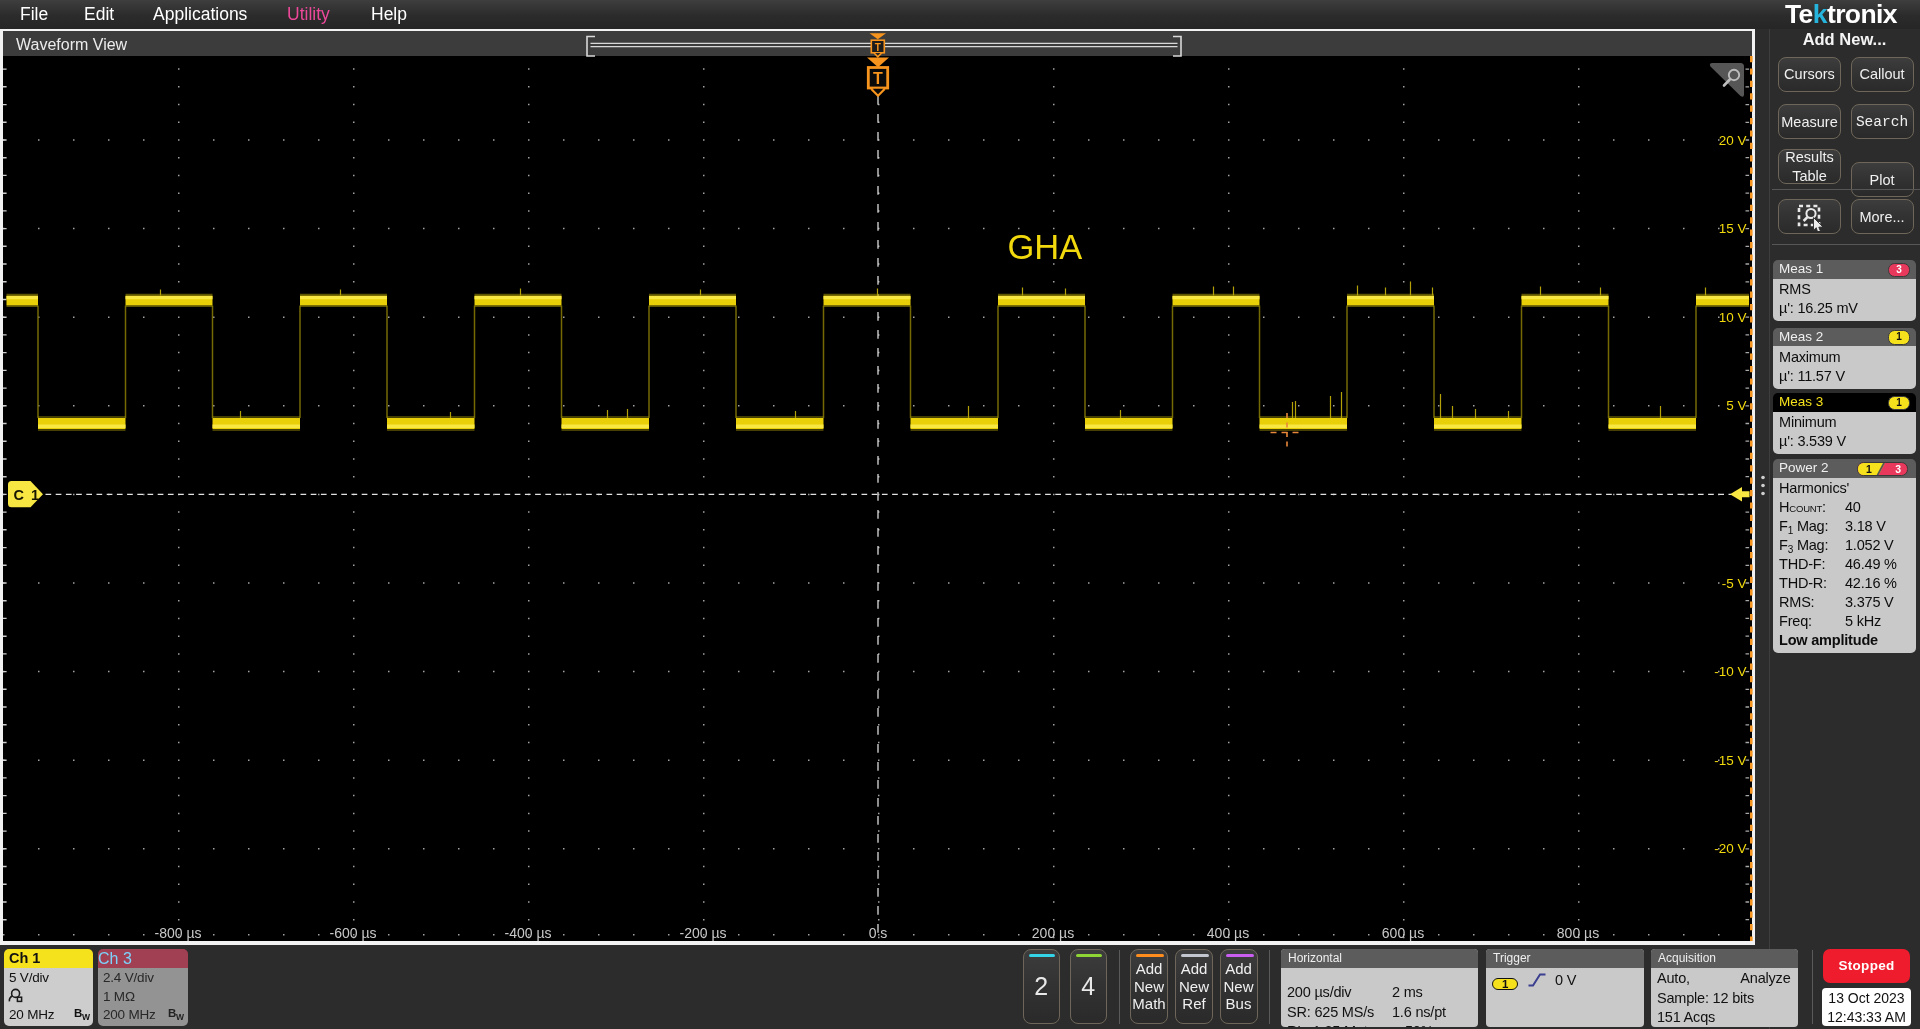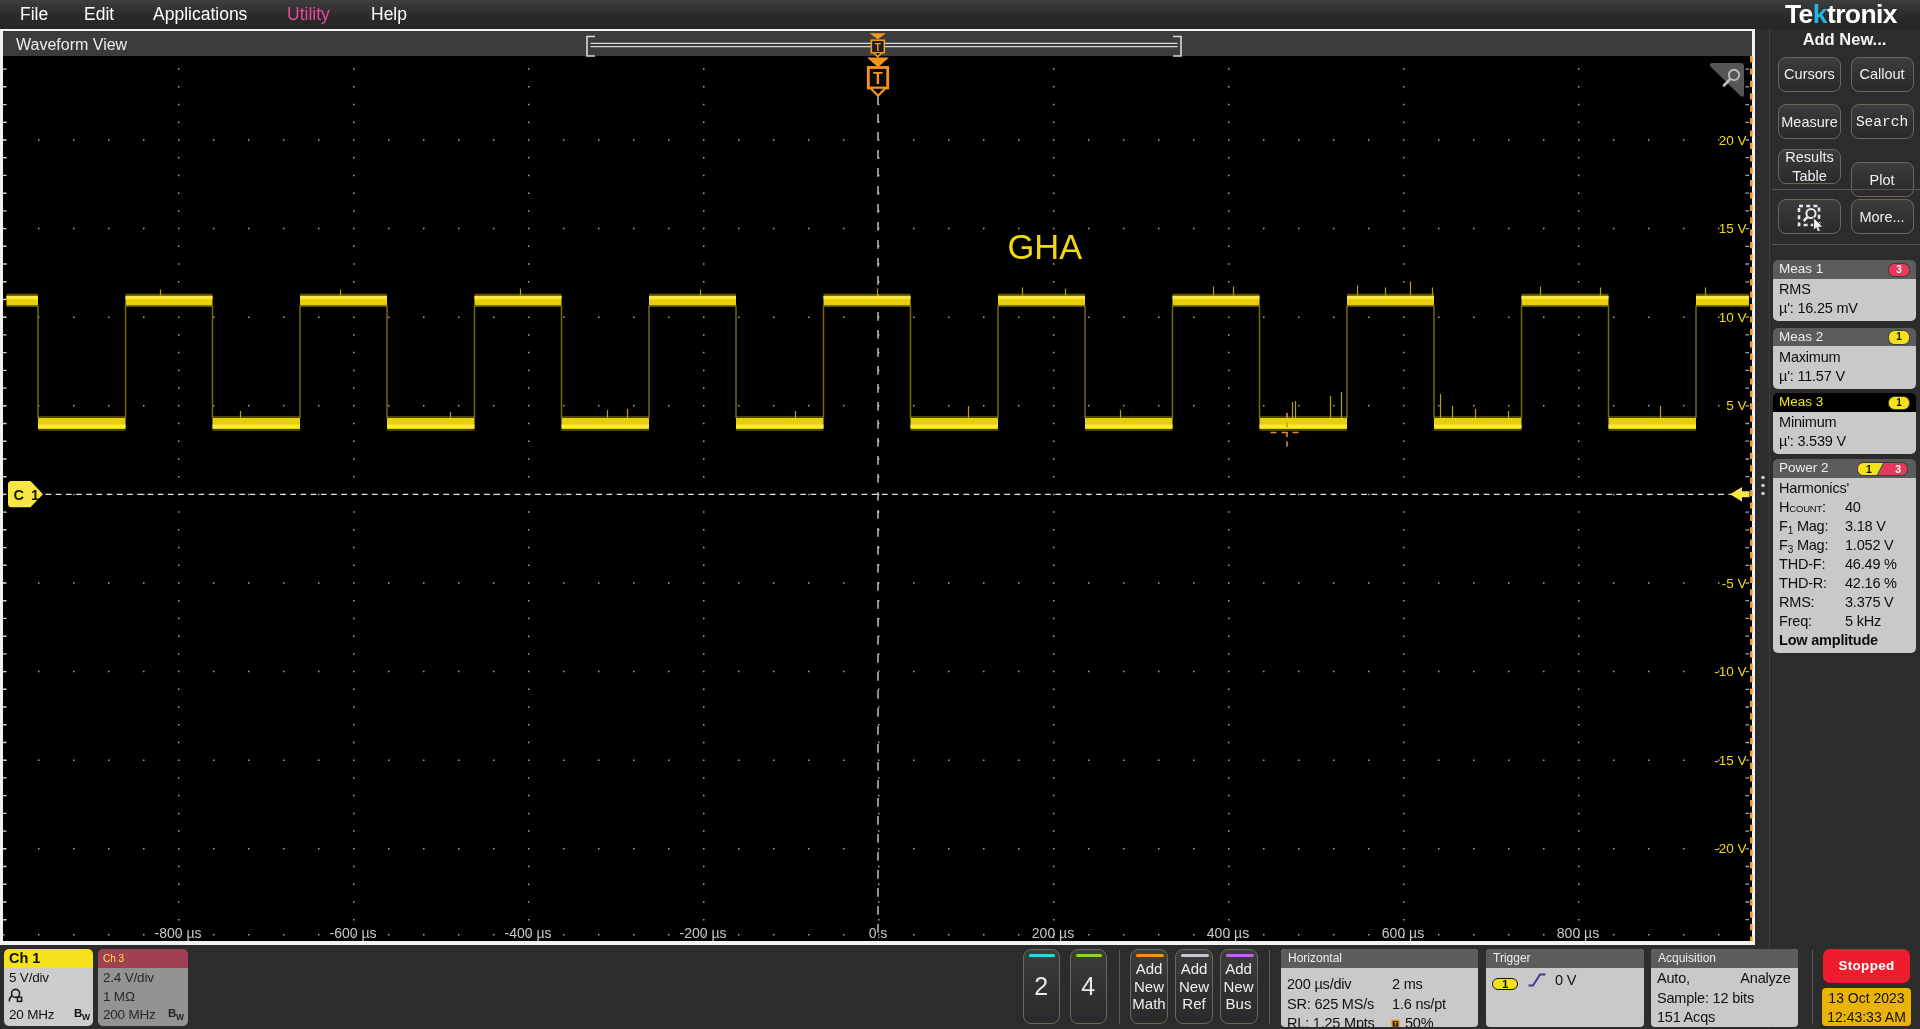--- a/index.html
+++ b/index.html
@@ -143,38 +143,38 @@
       <svg width="16" height="15" viewBox="0 0 16 15" style="position:absolute;left:3.5px;top:20px">
         <circle cx="7.6" cy="5.4" r="4" stroke="#1a1a1a" stroke-width="1.6" fill="none"></circle>
         <path d="M4.4 7.8 q-3.4 1.8 -3 5.6" stroke="#1a1a1a" stroke-width="1.6" fill="none"></path>
         <rect x="9.4" y="9.2" width="4.2" height="4.2" fill="none" stroke="#1a1a1a" stroke-width="1.5"></rect>
       </svg>
       <div style="position:absolute;left:5px;top:39.5px">20 MHz</div>
       <div style="position:absolute;left:70px;top:39.5px;font-weight:bold;font-size:11.5px">B<span style="font-size:8.5px;vertical-align:-2.5px">W</span></div>
     </div>
   </div>
 <div class="abs" style="left:98px;top:948.5px;width:89.5px;height:77px;border-radius:5px;overflow:hidden">
-    <div style="height:19px;background:#a14053;color:#fde047;font-size:10px;line-height:19px;padding-left:5px">Ch 3</div>
+    <div style="height:19px;background:#a14053;color:#7dd3fc;font-size:16px;line-height:19px;">Ch 3</div>
     <div style="height:58px;background:#939393;color:#282828;font-size:13.5px;letter-spacing:-0.2px;padding:1.5px 0 0 5px;position:relative">
       <div style="position:absolute;left:5px;top:2.5px">2.4 V/div</div>
       <div style="position:absolute;left:5px;top:21px">1 MΩ</div>
       <div style="position:absolute;left:5px;top:39.5px">200 MHz</div>
       <div style="position:absolute;left:70px;top:39.5px;font-weight:bold;font-size:11.5px;color:#222">B<span style="font-size:8.5px;vertical-align:-2.5px">W</span></div>
     </div>
   </div>
 <div class="btn" style="left:1023px;top:949px;width:36.5px;height:75px;font-size:25px;color:#e8e8e8"><div style="position:absolute;left:4.5px;top:3.5px;width:26px;height:3.2px;background:#35d3e8;border-radius:2px"></div>2</div>
 <div class="btn" style="left:1070px;top:949px;width:36.5px;height:75px;font-size:25px;color:#e8e8e8"><div style="position:absolute;left:4.5px;top:3.5px;width:26px;height:3.2px;background:#8ed435;border-radius:2px"></div>4</div>
 <div class="sep" style="left:1118.5px"></div>
 <div class="btn" style="left:1130px;top:949px;width:38px;height:75px;font-size:15px;line-height:17.5px"><div style="position:absolute;left:5px;top:3.5px;width:28px;height:3.2px;background:#ff8d1e;border-radius:2px"></div>Add<br>New<br>Math</div>
 <div class="btn" style="left:1175px;top:949px;width:38px;height:75px;font-size:15px;line-height:17.5px"><div style="position:absolute;left:5px;top:3.5px;width:28px;height:3.2px;background:#c3c7cf;border-radius:2px"></div>Add<br>New<br>Ref</div>
 <div class="btn" style="left:1219.5px;top:949px;width:38px;height:75px;font-size:15px;line-height:17.5px"><div style="position:absolute;left:5px;top:3.5px;width:28px;height:3.2px;background:#c95ef0;border-radius:2px"></div>Add<br>New<br>Bus</div>
 <div class="sep" style="left:1268.5px"></div>
 <div class="gpanel" style="left:1281px;width:197px">
     <div class="ghead">Horizontal</div>
-    <div class="grow" style="padding-top:7px">200 µs/div<span style="position:absolute;left:111px">2 ms</span></div>
+    <div class="grow" style="padding-top:15px">200 µs/div<span style="position:absolute;left:111px">2 ms</span></div>
     <div class="grow">SR: 625 MS/s<span style="position:absolute;left:111px">1.6 ns/pt</span></div>
     <div class="grow">RL: 1.25 Mpts<svg width="9" height="12" viewBox="0 0 12 13" preserveAspectRatio="none" style="position:absolute;left:110px;top:4.5px">
         <polygon points="0.5,0.5 11.5,0.5 11.5,8.5 6,12.5 0.5,8.5" fill="#f7941d"></polygon>
         <rect x="2.2" y="2.2" width="7.6" height="6.2" fill="#2c2c2c"></rect>
         <text x="6" y="8" font-size="6.5" font-weight="bold" fill="#f7941d" text-anchor="middle" font-family="Liberation Sans,sans-serif">T</text>
       </svg><span style="position:absolute;left:124px">50%</span></div>
   </div>
 <div class="gpanel" style="left:1486px;width:158px">
     <div class="ghead">Trigger</div>
     <div class="grow" style="padding-top:3px;height:20px"><span style="display:inline-block;width:26px;height:11.5px;background:#f5e11c;border:1.8px solid #111;border-radius:7.5px;font-size:11.5px;font-weight:bold;color:#111;text-align:center;line-height:11px;vertical-align:-3px">1</span><svg width="18" height="14" viewBox="0 0 18 14" style="margin-left:10px;vertical-align:-2px">
@@ -182,12 +182,12 @@
       </svg><span style="margin-left:9px">0 V</span></div>
   </div>
 <div class="gpanel" style="left:1651px;width:146.5px">
     <div class="ghead">Acquisition</div>
     <div class="grow" style="padding-top:1px">Auto,<span style="position:absolute;right:7px">Analyze</span></div>
     <div class="grow">Sample: 12 bits</div>
     <div class="grow">151 Acqs</div>
   </div>
 <div class="sep" style="left:1812px"></div>
 <div class="abs" style="left:1823px;top:949px;width:87px;height:33.5px;background:#ee1c2c;border-radius:7px;color:#fff;font-weight:bold;font-size:13.5px;text-align:center;line-height:33.5px;letter-spacing:0.3px">Stopped</div>
-<div class="abs" style="left:1822px;top:988px;width:89px;height:38px;background:#eab308;border-radius:4px;color:#111;font-size:14px;text-align:center;line-height:18.5px;padding-top:1px">13 Oct 2023<br>12:43:33 AM</div>
+<div class="abs" style="left:1822px;top:988px;width:89px;height:38px;background:#ffffff;border-radius:4px;color:#111;font-size:14px;text-align:center;line-height:18.5px;padding-top:1px">13 Oct 2023<br>12:43:33 AM</div>
 </body></html>

